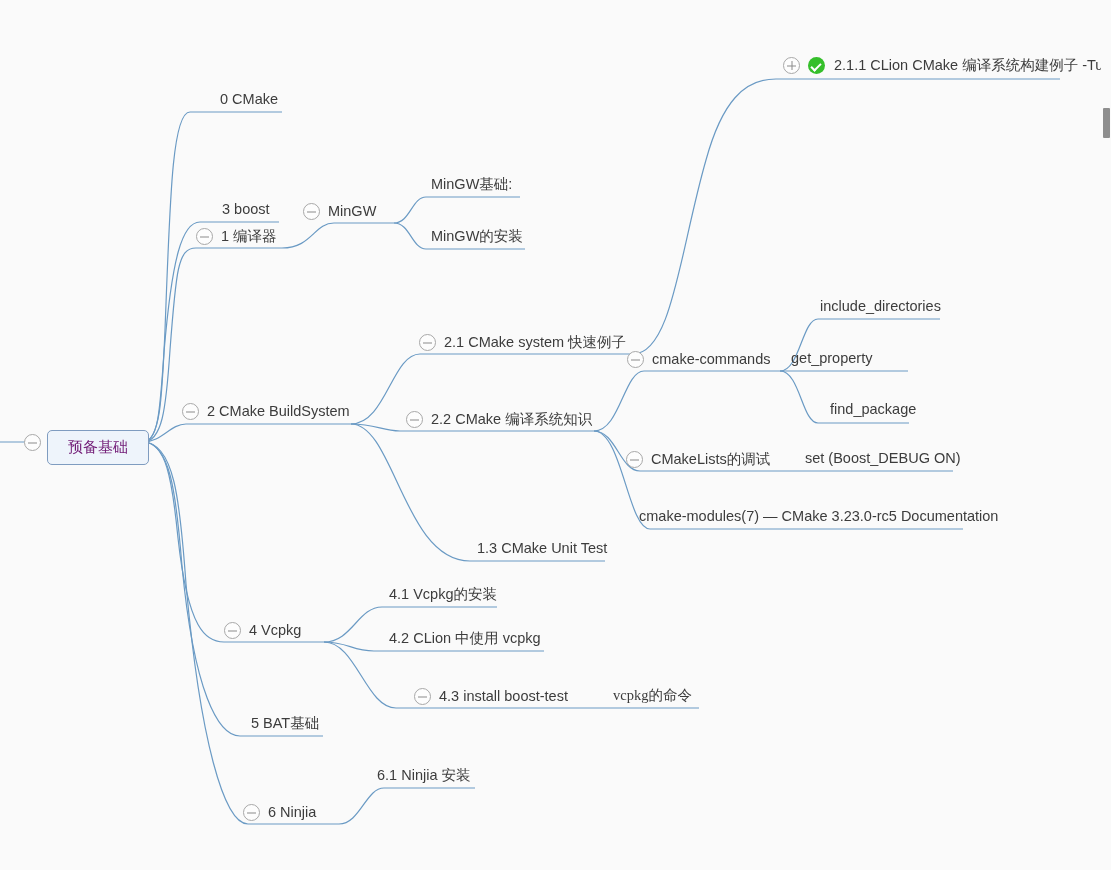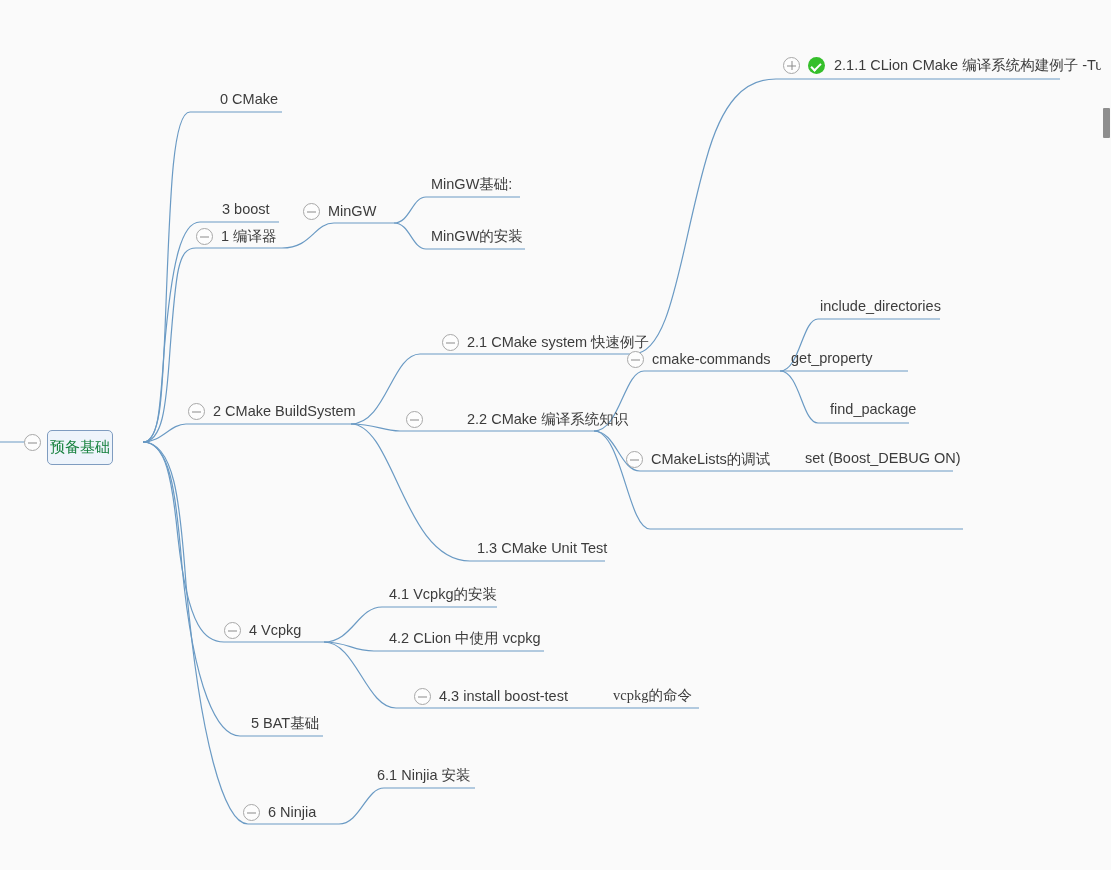--- a/index.html
+++ b/index.html
@@ -75,23 +75,23 @@
     border-width: 0 2px 2px 0;
     transform: rotate(45deg);
   }
   .root-box {
     position: absolute;
     display: flex;
     align-items: center;
     background: #eef4fb;
     border: 1px solid #7f9cc0;
     border-radius: 5px;
-    padding: 7px 2px;
+    padding: 7px 20px;
     font-size: 15px;
-    color: #15803d;
+    color: #701a75;
     white-space: nowrap;
   }
   .root-toggle {
     position: absolute;
     width: 15px; height: 15px;
     border-radius: 50%;
     border: 1px solid #a8a8a8;
     background: #fdfdfd;
   }
   .root-toggle::before {
@@ -203,37 +203,37 @@
   </div>
 
   <div class="node" style="left:431px; top:177px;">
     <span class="label">MinGW基础:</span>
   </div>
 
   <div class="node" style="left:431px; top:229px;">
     <span class="label">MinGW的安装</span>
   </div>
 
-  <div class="node" style="left:188px; top:403px;">
+  <div class="node" style="left:182px; top:403px;">
     <span class="toggle"></span>
     <span class="label">2 CMake BuildSystem</span>
   </div>
 
-  <div class="node" style="left:442px; top:334px;">
+  <div class="node" style="left:419px; top:334px;">
     <span class="toggle"></span>
     <span class="label">2.1 CMake system 快速例子</span>
   </div>
 
   <div class="node" style="left:783px; top:57px;">
     <span class="toggle plus"></span>
     <span class="check"></span>
     <span class="label">2.1.1 CLion CMake 编译系统构建例子 -Tutorial</span>
   </div>
 
-  <div class="node" style="left:406px; top:411px;gap:36px;">
+  <div class="node" style="left:406px; top:411px;">
     <span class="toggle"></span>
     <span class="label">2.2 CMake 编译系统知识</span>
   </div>
 
   <div class="node" style="left:627px; top:351px;">
     <span class="toggle"></span>
     <span class="label">cmake-commands</span>
   </div>
 
   <div class="node" style="left:820px; top:299px;text-align:center;">
@@ -250,20 +250,23 @@
 
   <div class="node" style="left:626px; top:451px;">
     <span class="toggle"></span>
     <span class="label">CMakeLists的调试</span>
   </div>
 
   <div class="node" style="left:805px; top:451px;">
     <span class="label">set (Boost_DEBUG ON)</span>
   </div>
 
+  <div class="node" style="left:639px; top:509px;">
+    <span class="label">cmake-modules(7) — CMake 3.23.0-rc5 Documentation</span>
+  </div>
 
   <div class="node" style="left:477px; top:541px;">
     <span class="label">1.3 CMake Unit Test</span>
   </div>
 
   <div class="node" style="left:224px; top:622px;">
     <span class="toggle"></span>
     <span class="label">4 Vcpkg</span>
   </div>
 

